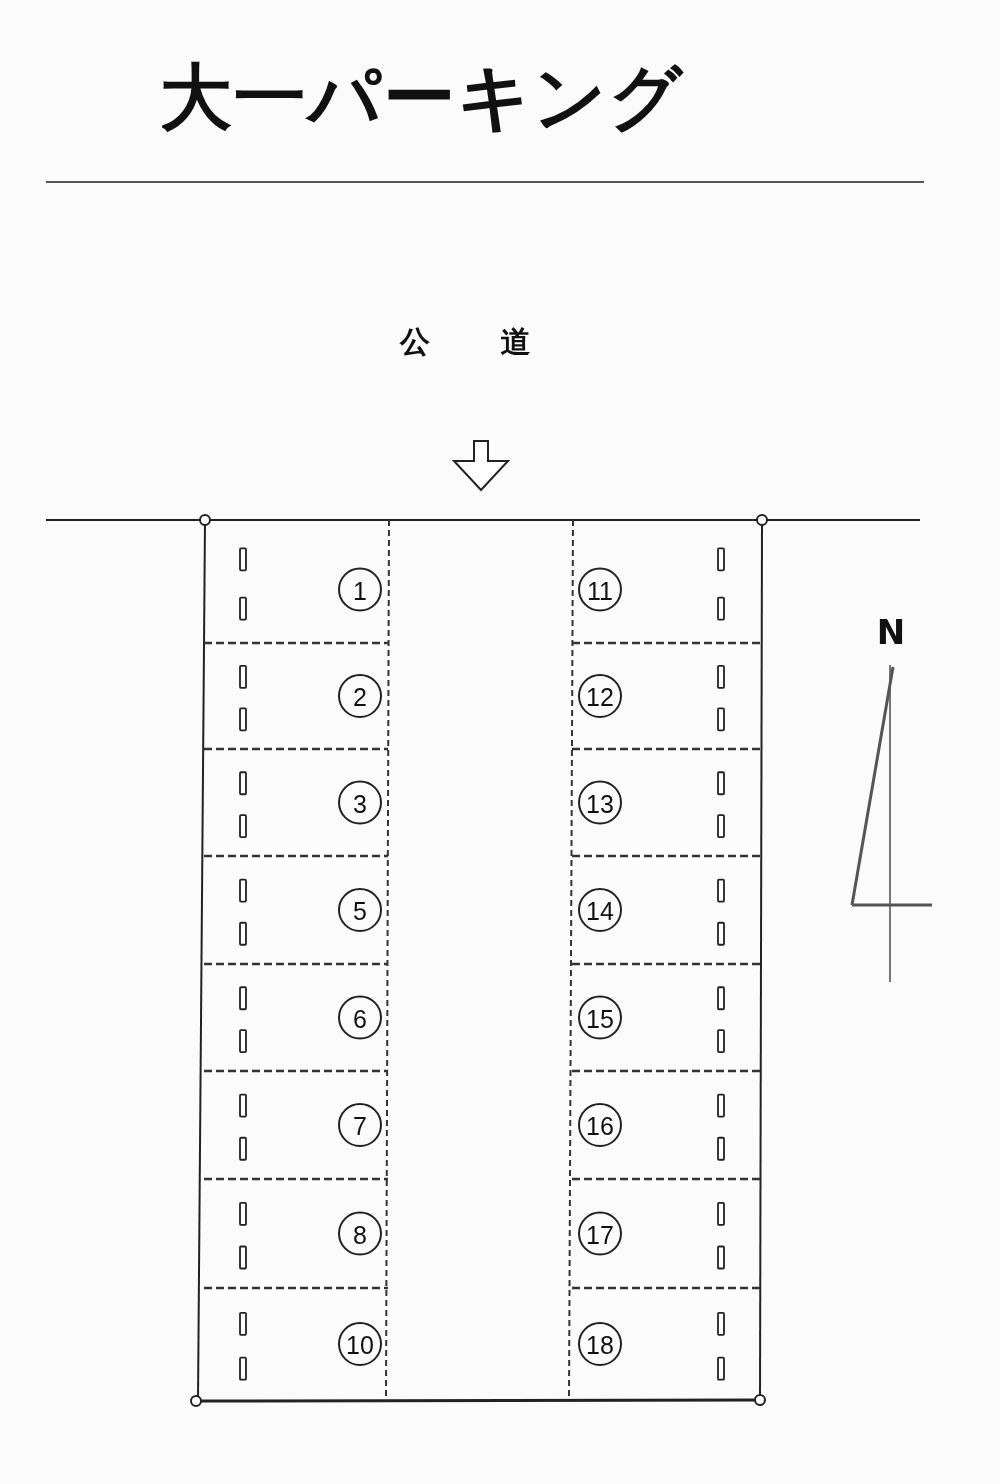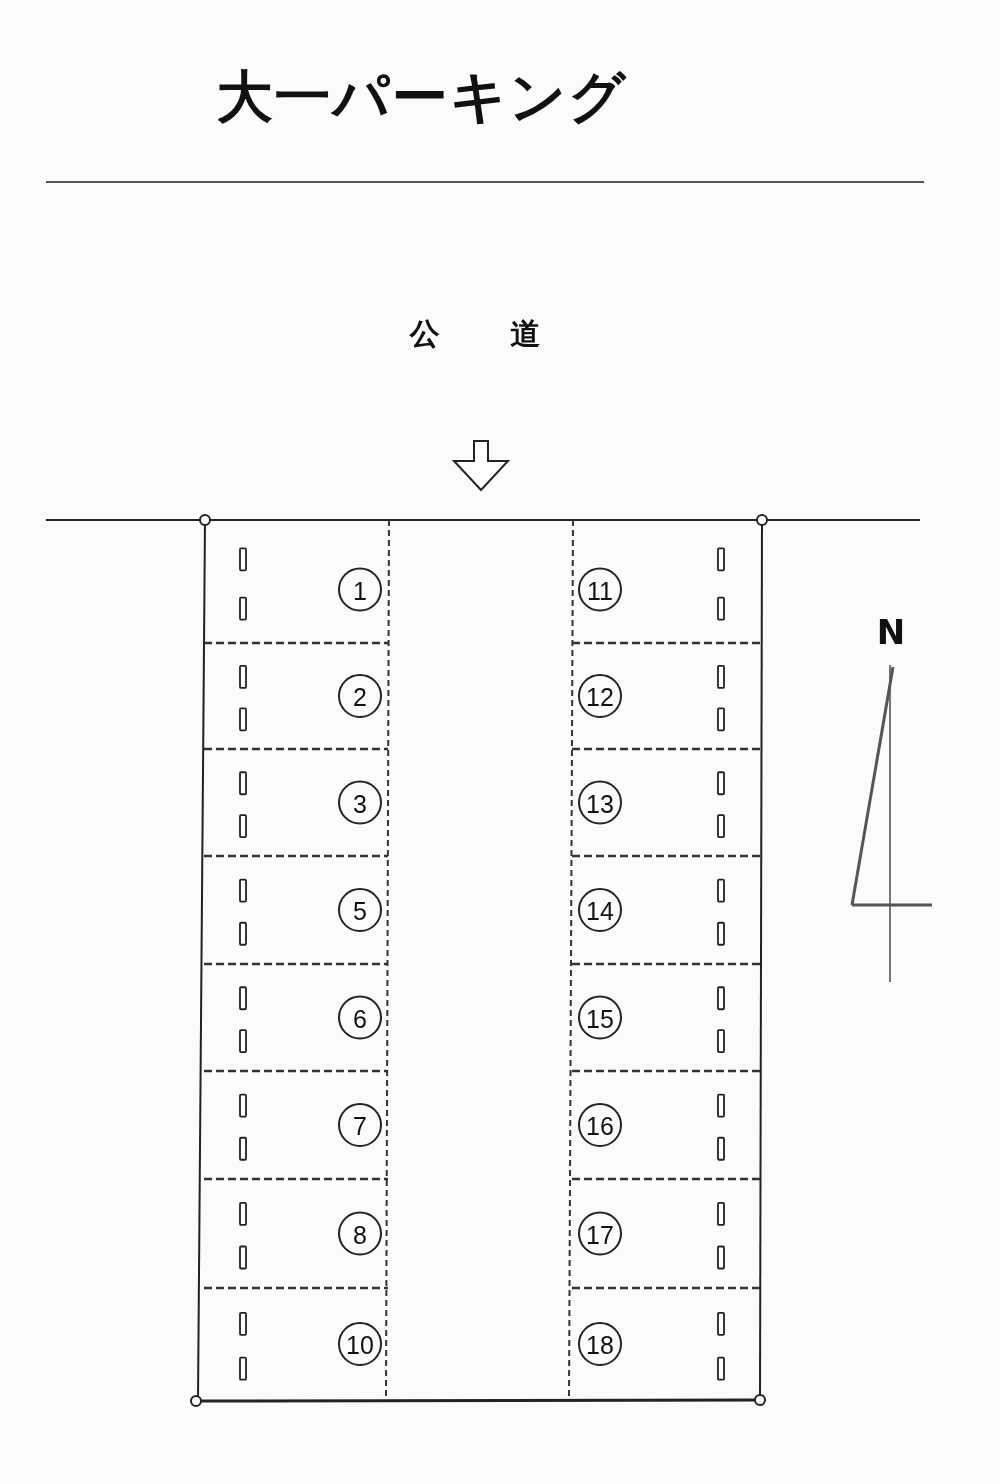--- a/index.html
+++ b/index.html
@@ -1,20 +1,20 @@
 <!DOCTYPE html>
 <html><head>
   <meta charset="utf-8">
   <style>
     html, body { margin: 0; padding: 0; background: #fbfbfb; }
     body { width: 1000px; height: 1484px; position: relative; overflow: hidden;
            font-family: "DejaVu Sans", sans-serif; color: #111; }
     .title { position: absolute; left: 0; top: 42px; width: 844px; text-align: center;
-             font-size: 56px; font-weight: bold; letter-spacing: 2px; line-height: 110px; }
-    .road-label { position: absolute; left: 400px; top: 312px; width: 180px; text-align: center;
+             font-size: 72px; font-weight: bold; letter-spacing: 2px; line-height: 110px; }
+    .road-label { position: absolute; left: 400px; top: 320px; width: 180px; 
                   font-size: 30px; font-weight: bold; letter-spacing: 30px; line-height: 44px; }
     .north-label { position: absolute; left: 876px; top: 612px; width: 30px; text-align: center;
                    font-size: 34px; font-weight: bold; line-height: 40px; }
     svg { position: absolute; left: 0; top: 0; }
     .slot-num { font-family: "Liberation Sans Narrow", "Liberation Sans", sans-serif; font-size: 25px;
                 text-anchor: middle; dominant-baseline: central; fill: #111; }
   </style>
 </head>
 <body>
 

